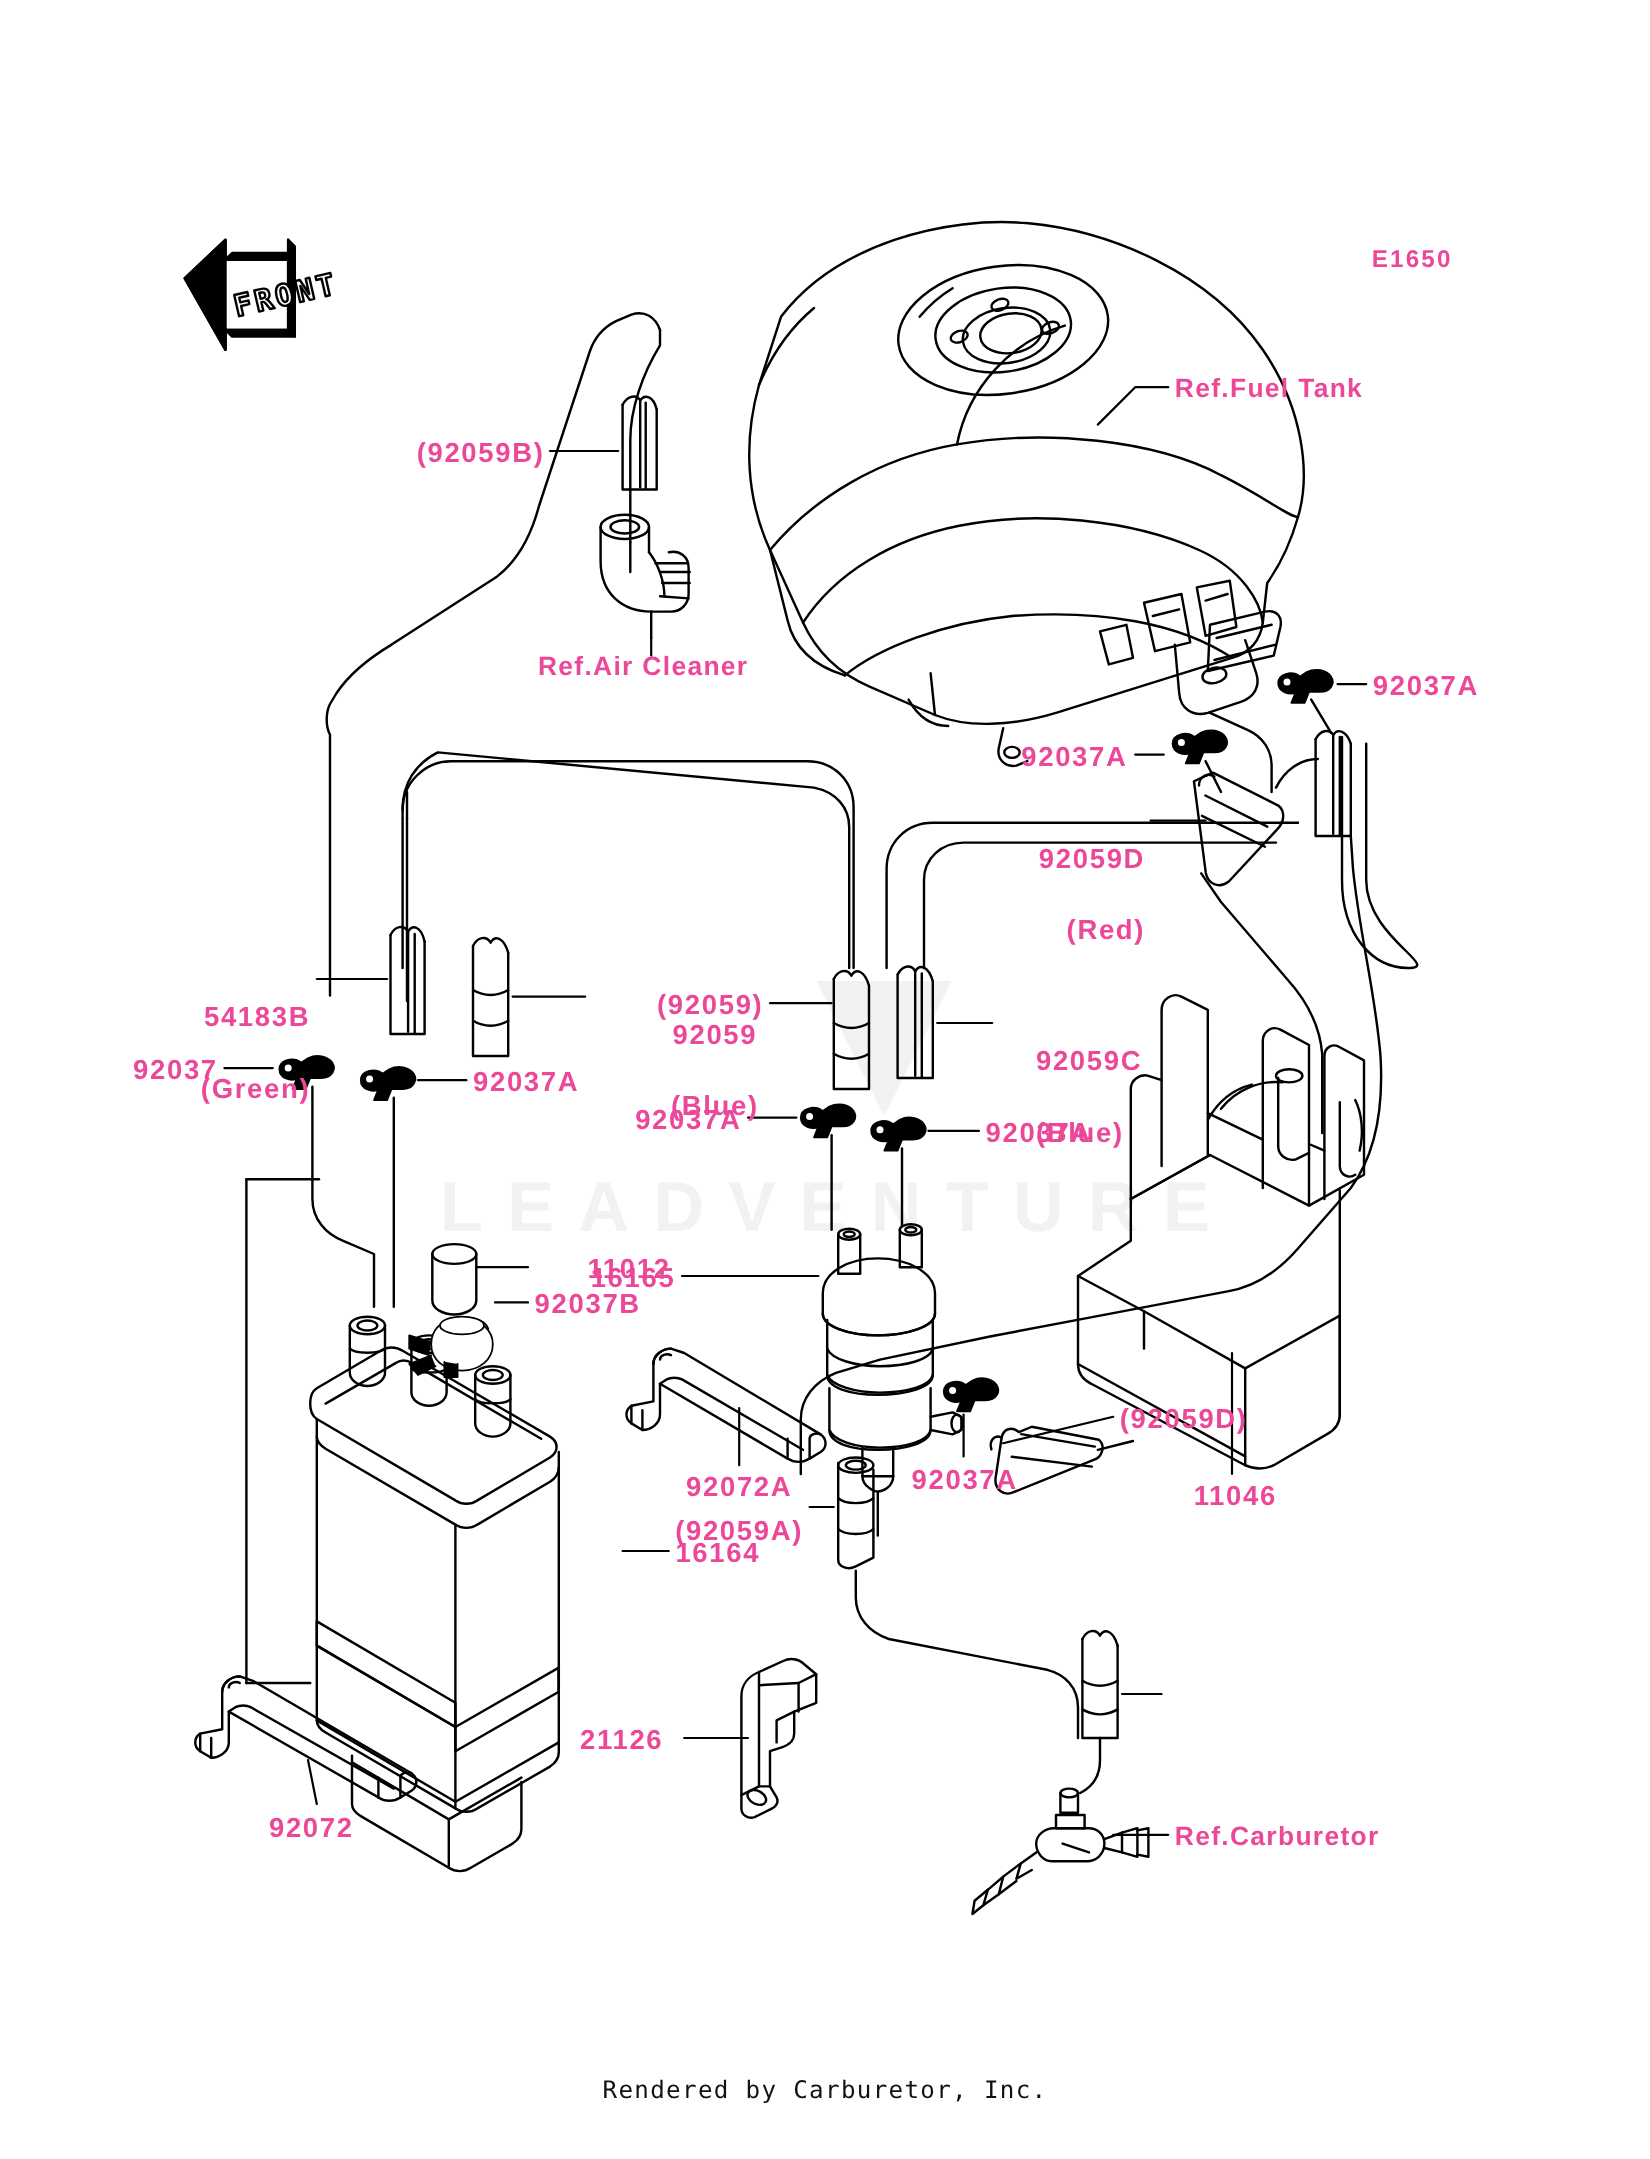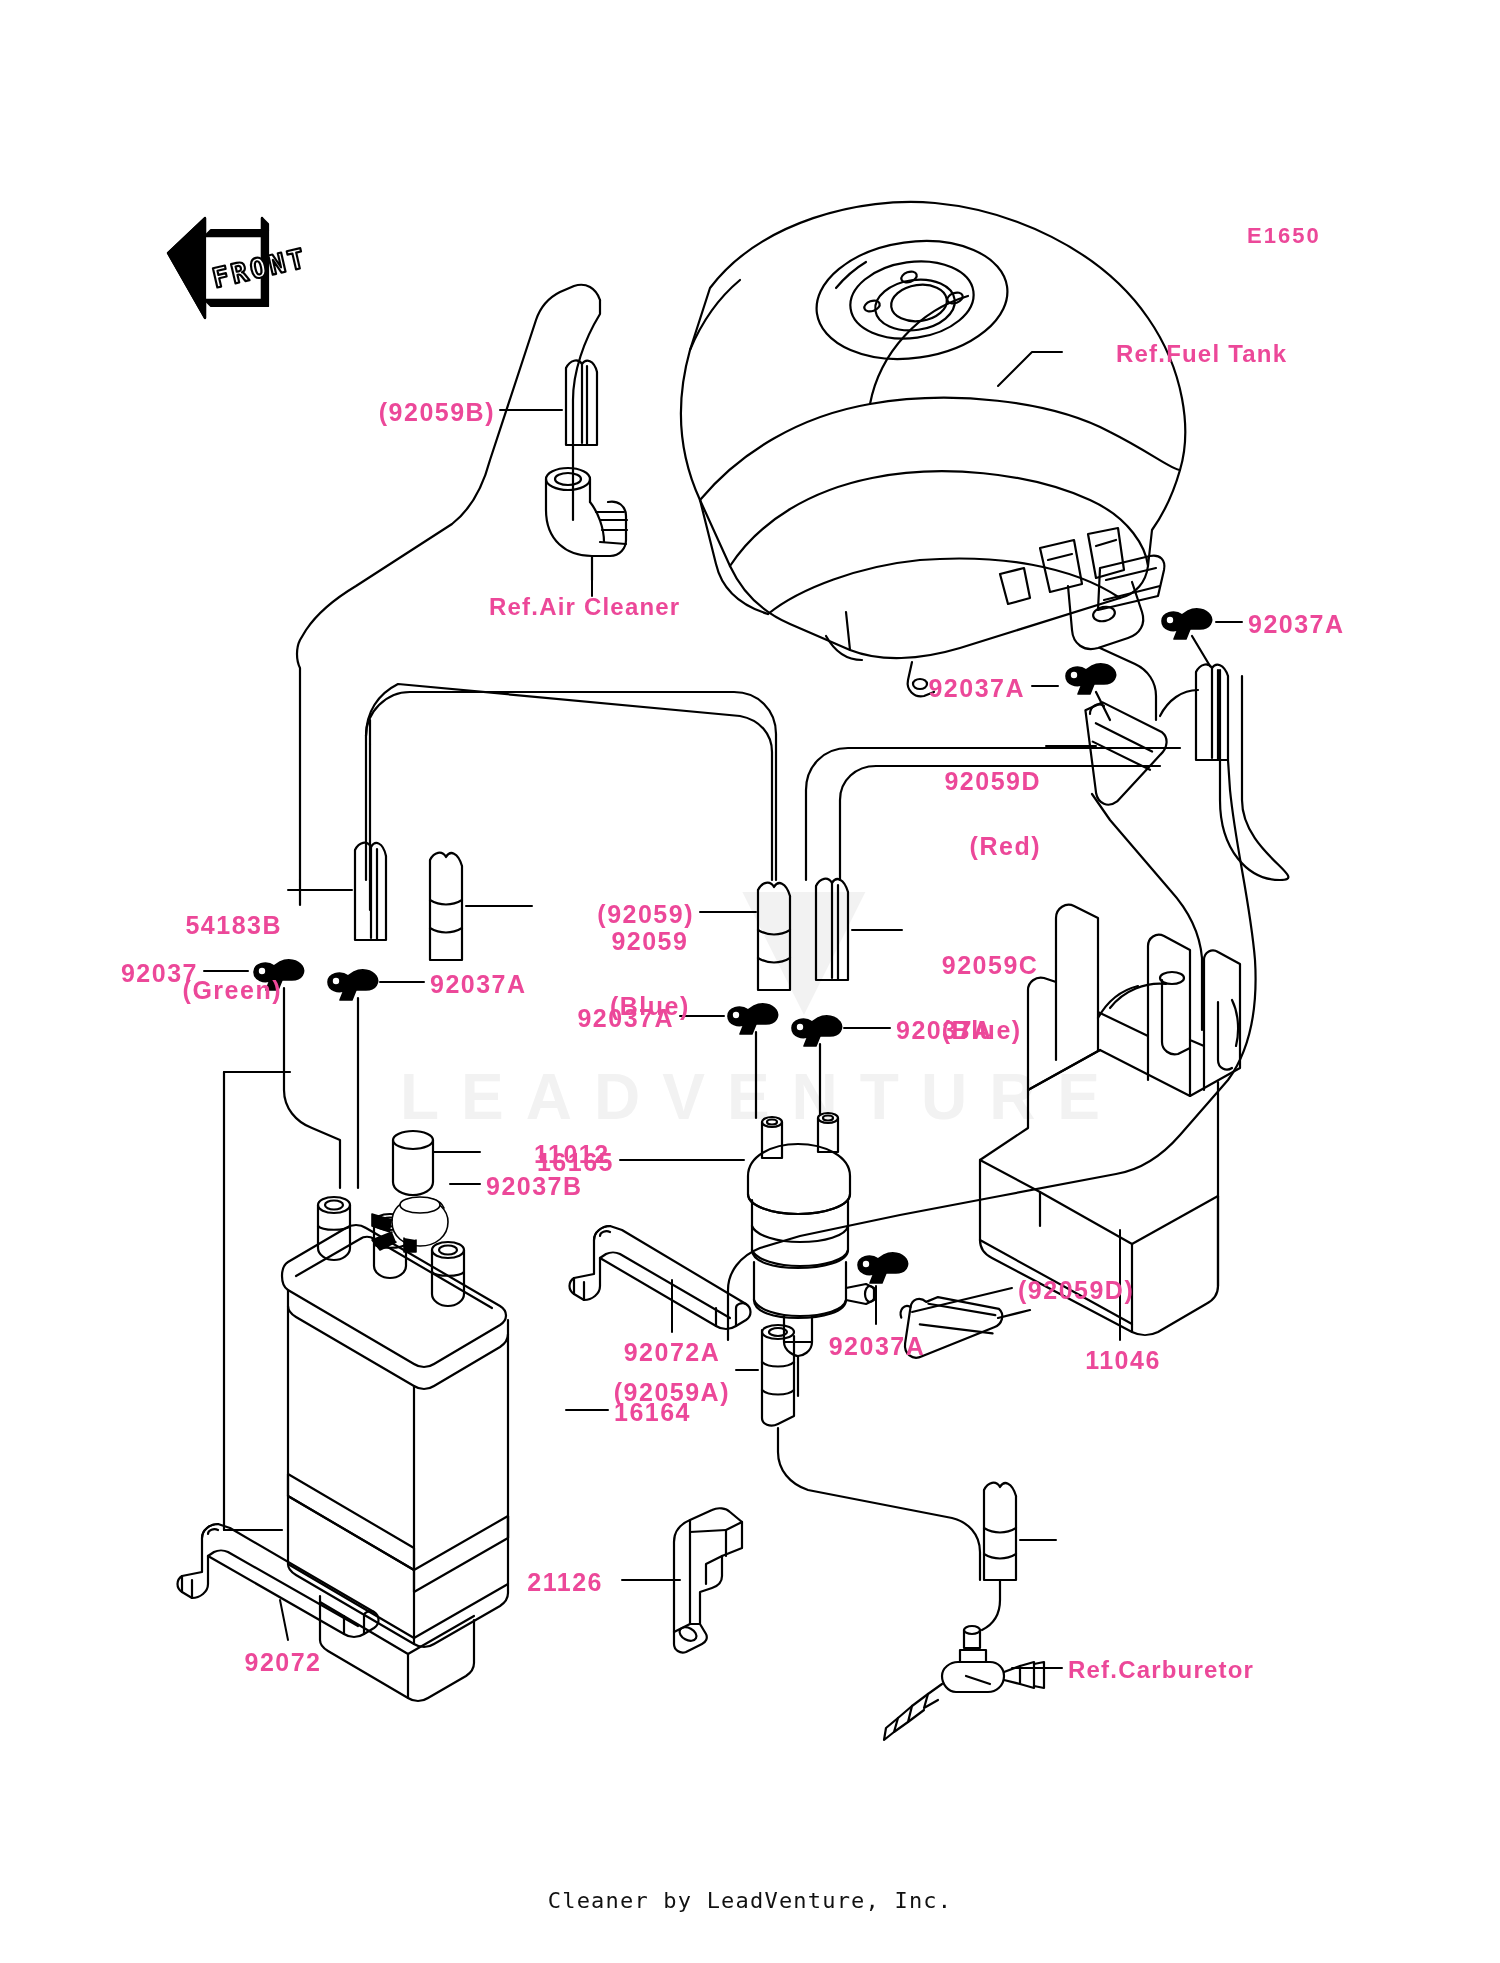--- a/index.html
+++ b/index.html
@@ -528,21 +528,21 @@
 
         <path d="M1020,1540 L1056,1540"></path>
 
         <path d="M1012,1668 L1062,1668"></path>
       </g>
     </g>
   </svg>
 
   <div class="lbl code" style="left:1247px; top:222px;">E1650</div>
 
-  <div class="lbl ref" style="left:1068px; top:338px;margin-left:48px;">Ref.Fuel Tank</div>
+  <div class="lbl ref" style="left:1068px; top:338px;">Ref.Fuel Tank</div>
 
   <div class="lbl ref" style="left:489px; top:591px;">Ref.Air Cleaner</div>
 
   <div class="lbl ref" style="left:1068px; top:1654px;">Ref.Carburetor</div>
 
   <div class="lbl r" style="left:330px; top:396px; width:165px;">(92059B)</div>
 
   <div class="lbl" style="left:1248px; top:608px;">92037A</div>
 
   <div class="lbl r" style="left:860px; top:672px; width:165px;">92037A</div>
@@ -593,15 +593,15 @@
 
   <div class="lbl" style="left:1018px; top:1274px;">(92059D)</div>
 
   <div class="lbl c" style="left:792px; top:1330px; width:170px;">92037A</div>
 
   <div class="lbl c" style="left:208px; top:1646px; width:150px;">92072</div>
 
   <div class="lbl r" style="left:431px; top:1566px; width:172px;">21126</div>
 
 
-  <div id="footer">Cleaner by LeadVenture, Inc.</div>
+  <div id="footer">Rendered by Carburetor, Inc.</div>
 
 </div>
 
 </body></html>

